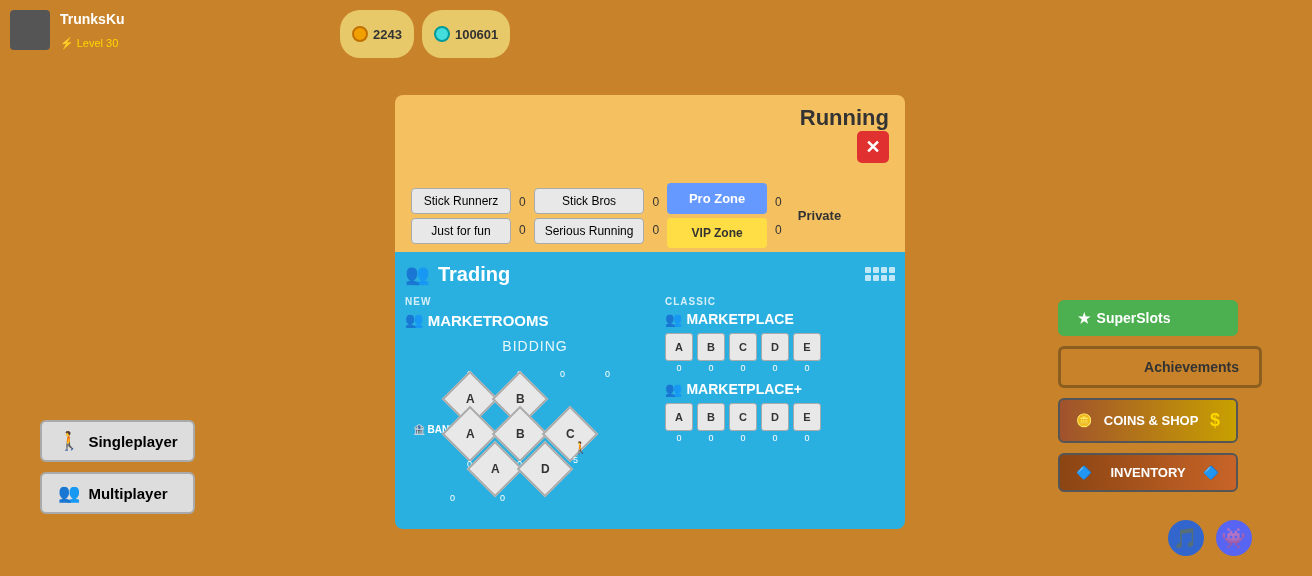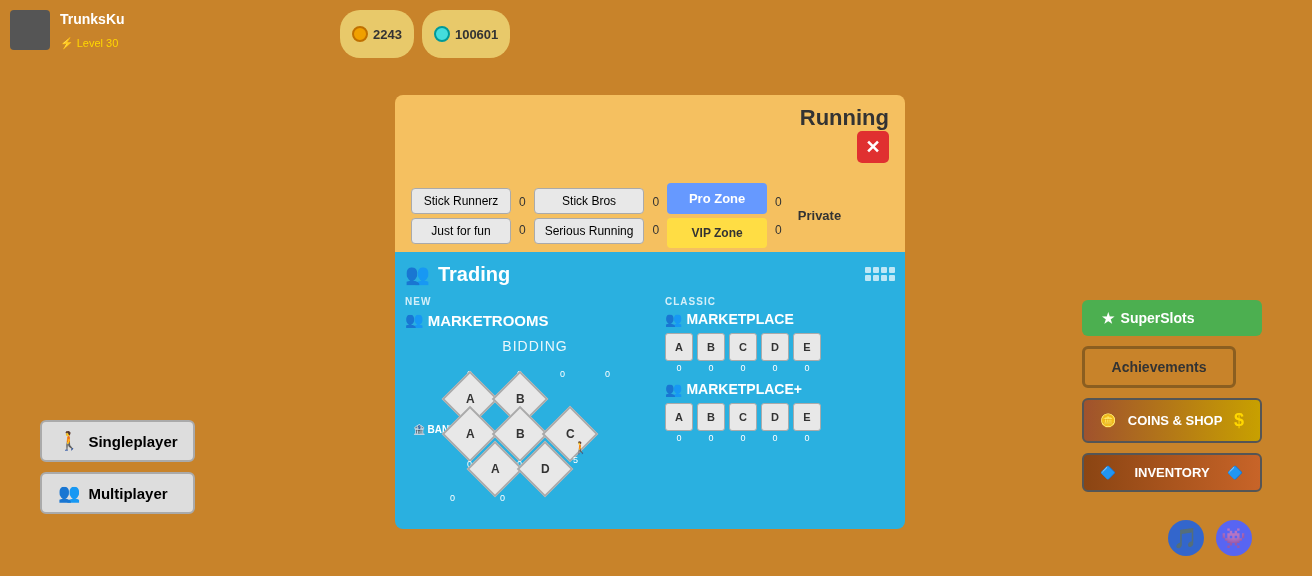--- a/index.html
+++ b/index.html
@@ -125,22 +125,22 @@
     }
     .achievements-btn {
       background: #c8832a;
       border: 3px solid #8B5E20;
       border-radius: 6px;
       padding: 10px 20px;
       font-size: 14px;
       font-weight: bold;
       cursor: pointer;
       color: #333;
-      width: 154px;
-      text-align: center;
+      width: 204px;
+      text-align: right;
     }
     .coins-shop-btn {
       background: linear-gradient(to right, #a0522d, #c8a000);
       border: 2px solid #555;
       border-radius: 6px;
       padding: 10px 16px;
       font-size: 13px;
       font-weight: bold;
       cursor: pointer;
       color: #fff;

